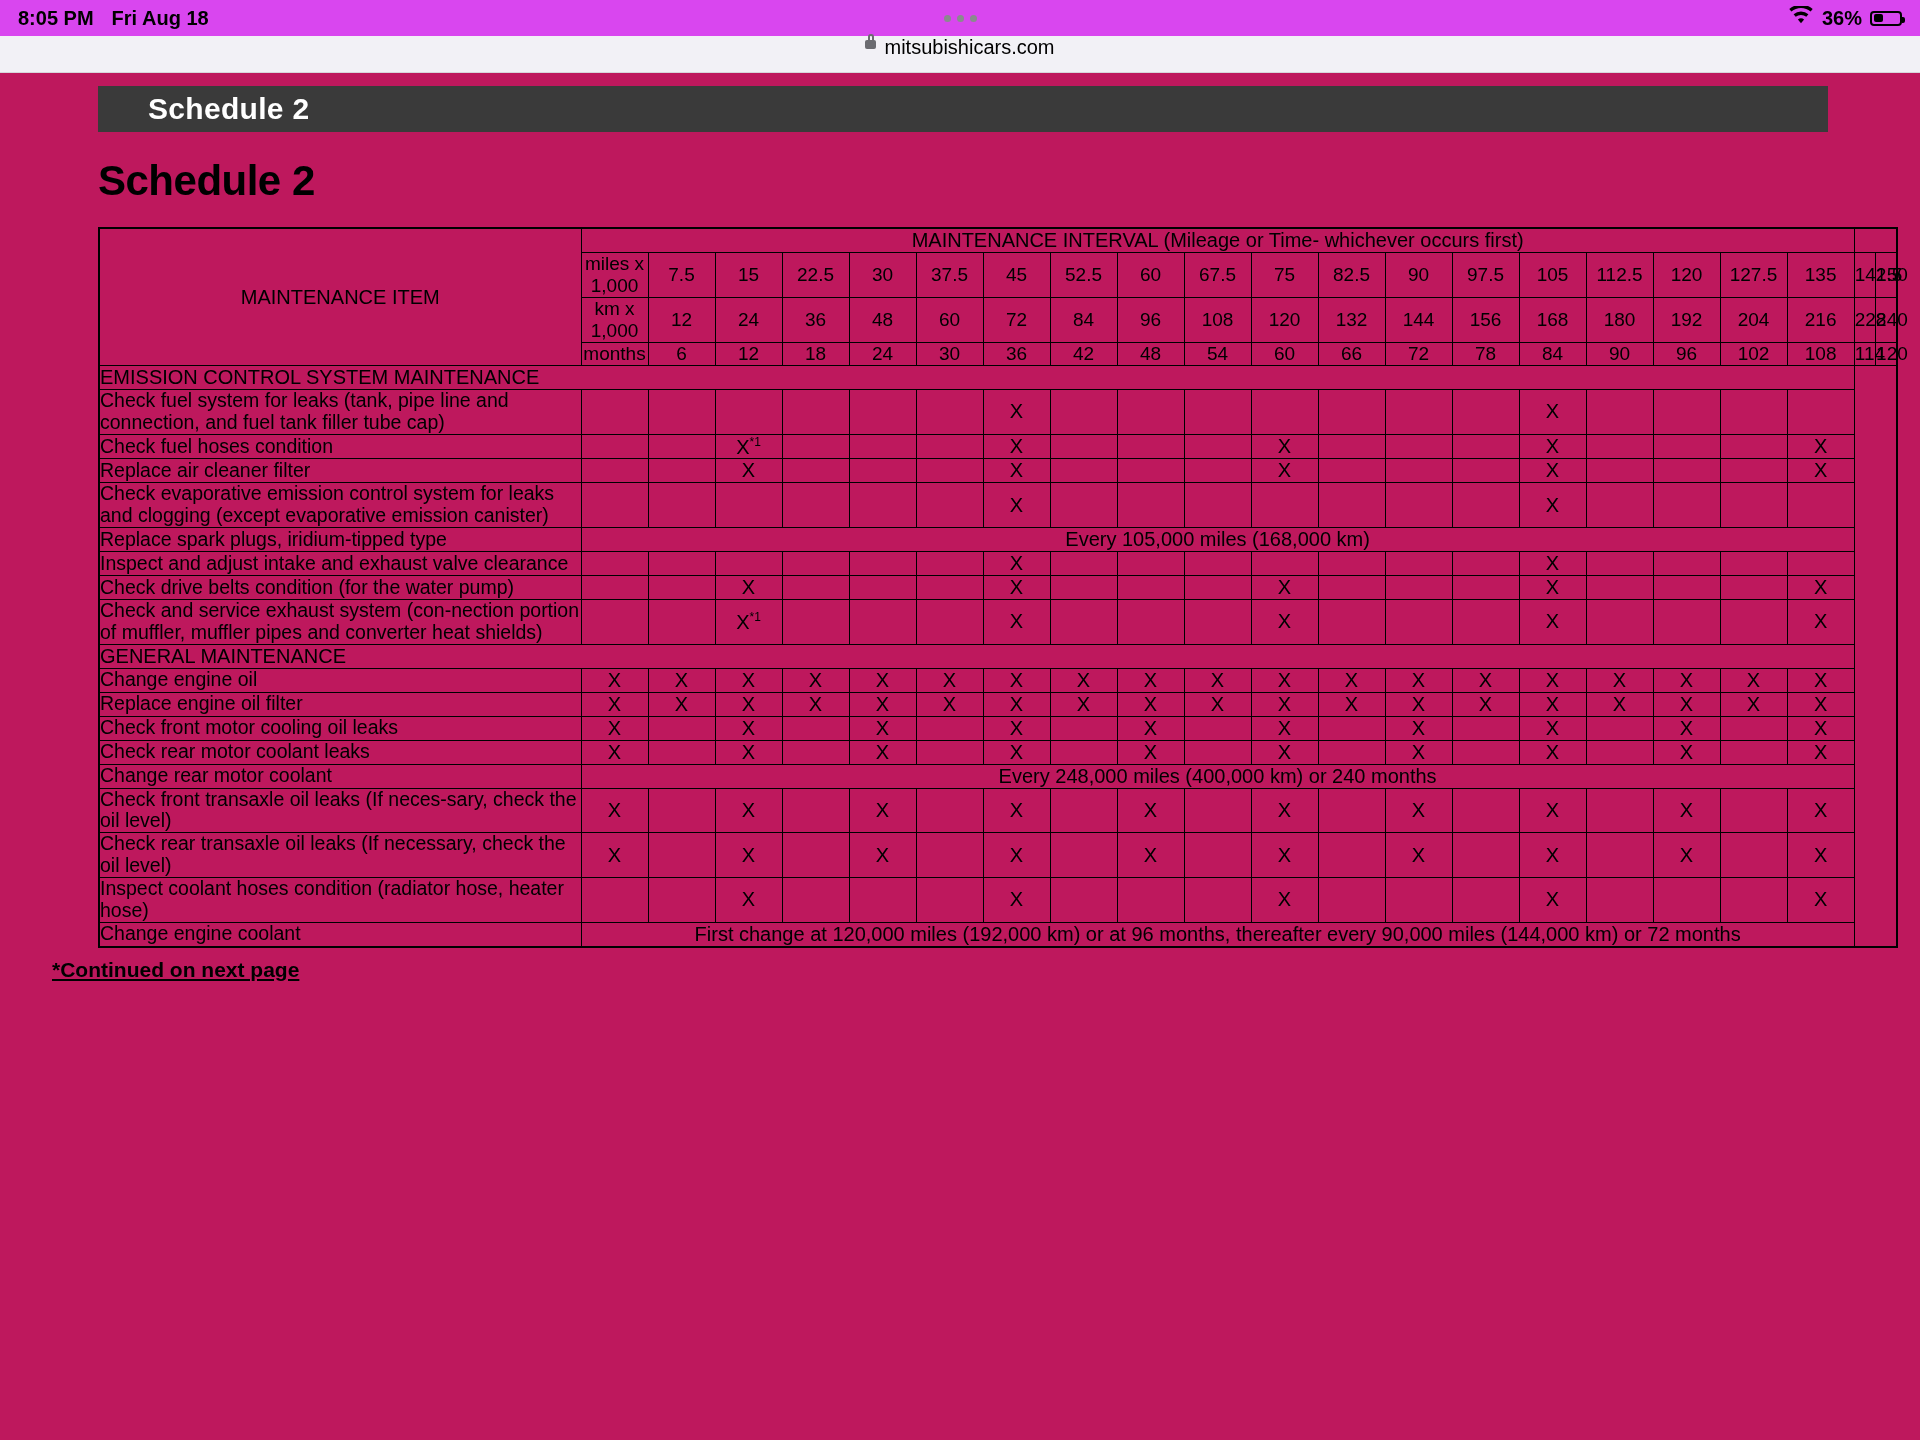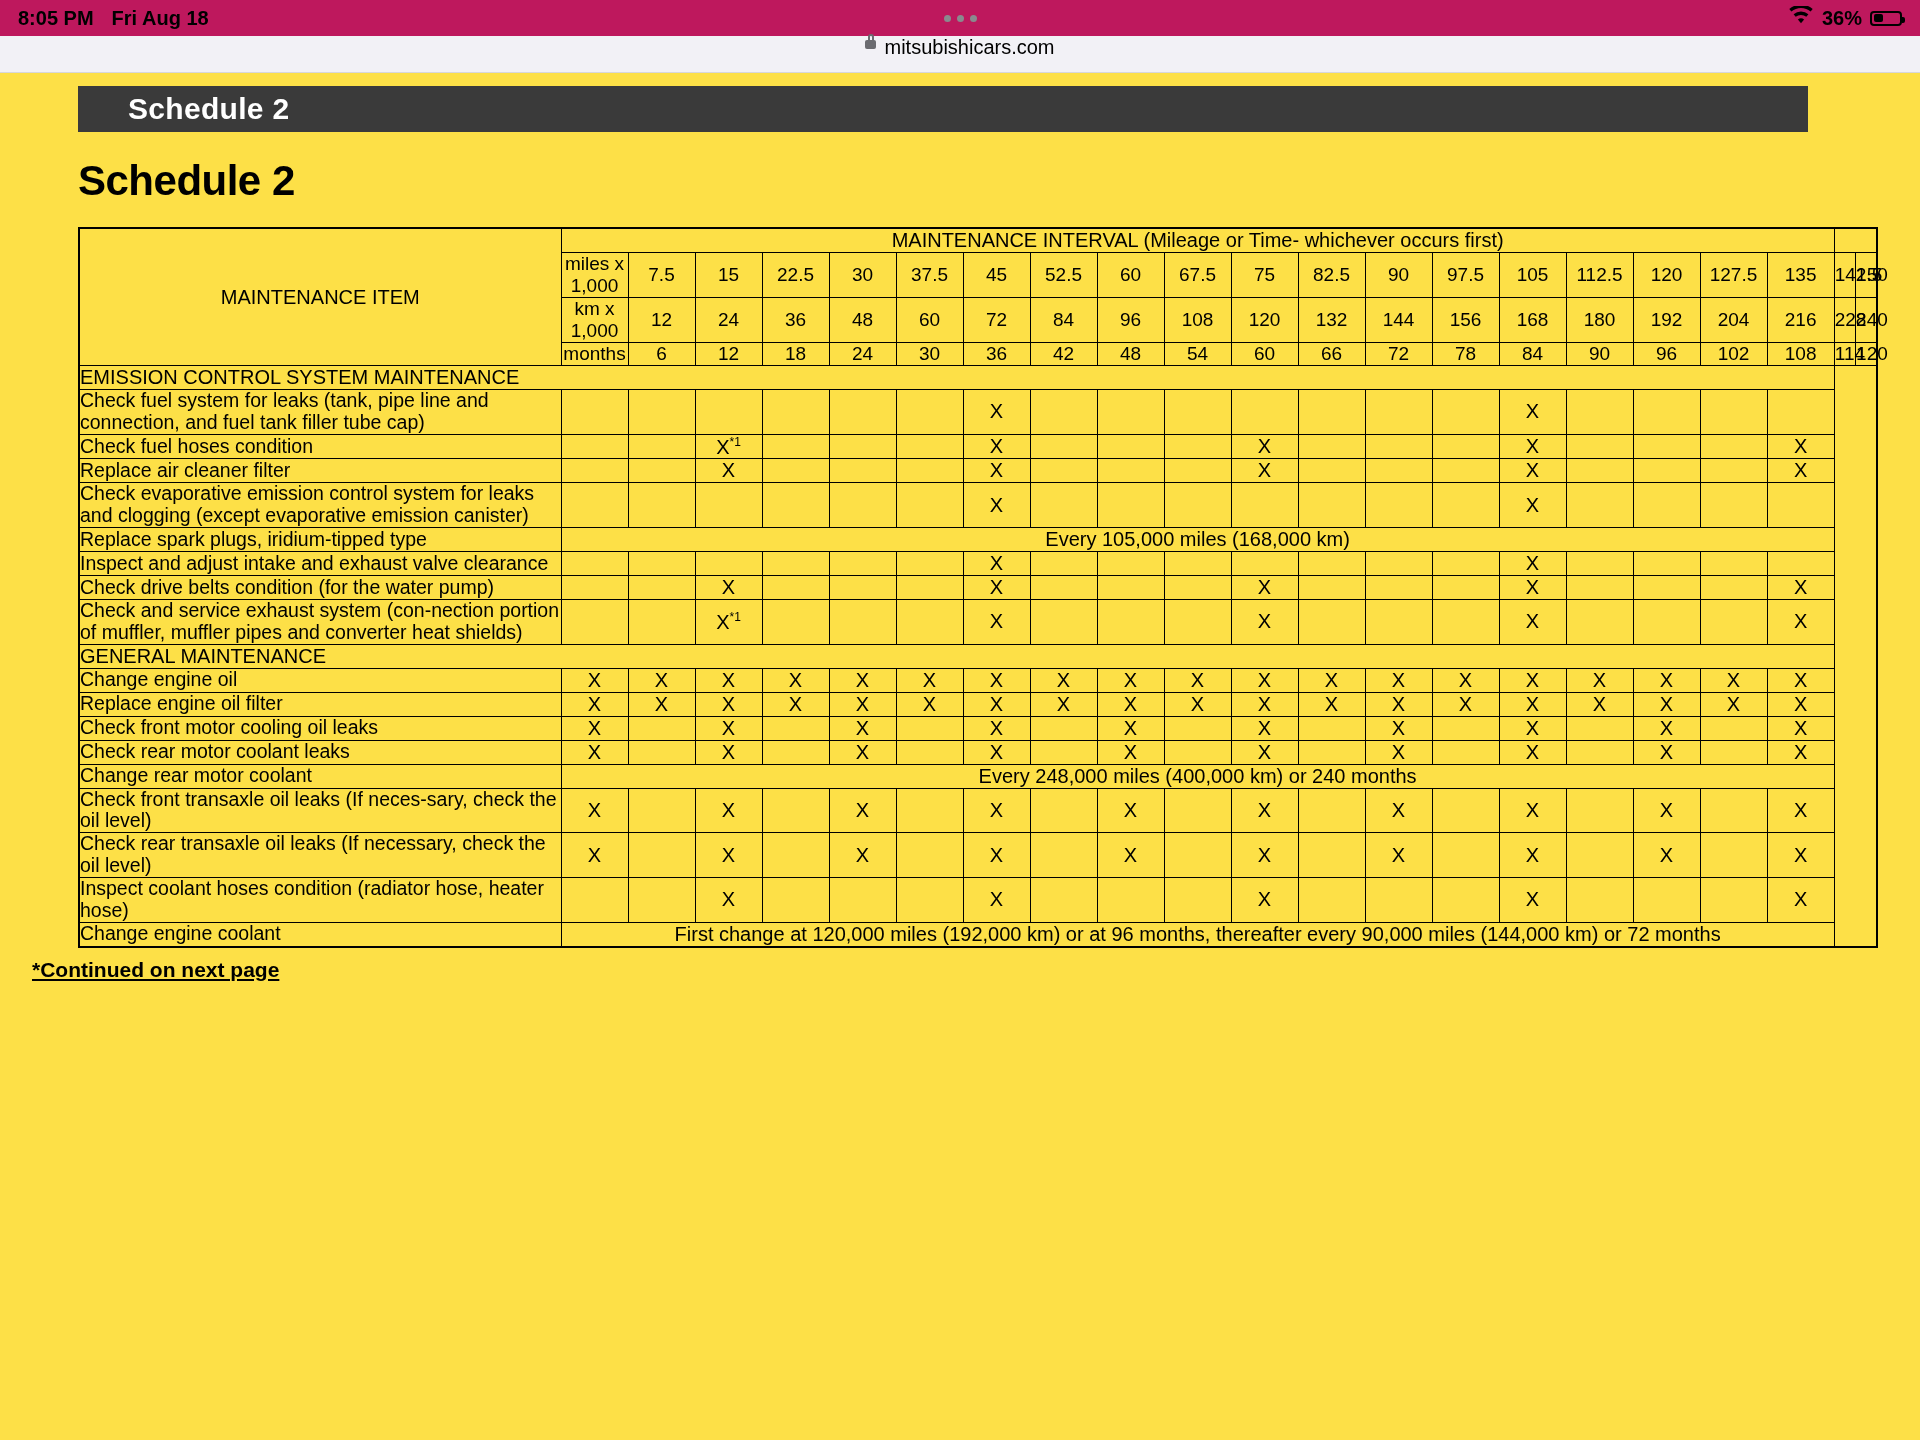--- a/index.html
+++ b/index.html
@@ -15,21 +15,21 @@
     position: relative;
     width: 1920px;
     height: 1440px;
     background: #ffffff;
   }
 
   
   .statusbar {
     position: relative;
     height: 36px;
-    background: #be185d;
+    background: #d946ef;
     display: flex;
     align-items: center;
     padding: 0 18px;
     box-sizing: border-box;
     font-size: 20px;
     font-weight: bold;
     color: #000;
   }
   .statusbar .left {
     display: flex;
@@ -118,23 +118,24 @@
     height: 7px;
     border: 2px solid #6b6b70;
     border-bottom: none;
     border-radius: 4px 4px 0 0;
     box-sizing: border-box;
   }
 
   
   .doc {
     position: relative;
-    background: #fde047;
+    background: #be185d;
     height: calc(1440px - 72px);
     overflow: hidden;
+    padding-left: 20px;
   }
   .header-band {
     margin: 13px 0 0 78px;
     width: 1730px;
     height: 46px;
     background: #3a3a3a;
     display: flex;
     align-items: center;
   }
   .header-band span {

